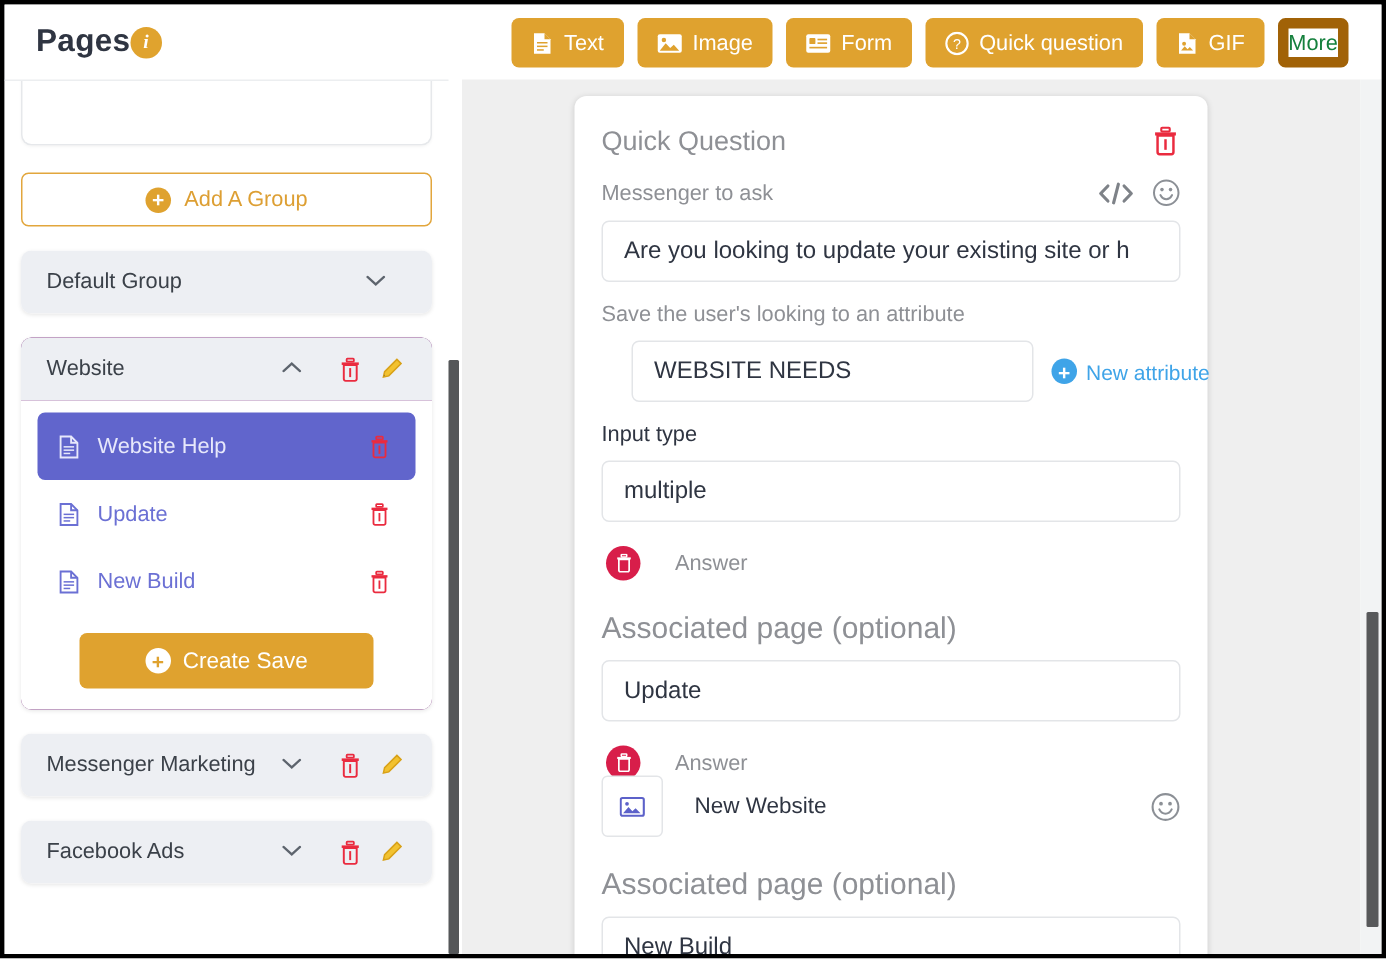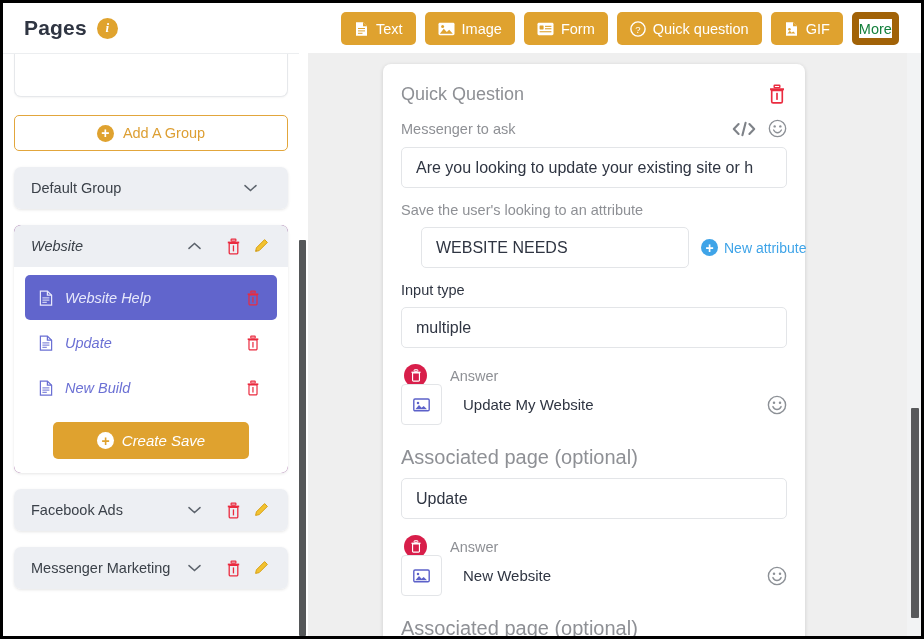--- a/index.html
+++ b/index.html
@@ -18,21 +18,21 @@
   }
 
   
   .topbar {
     position: absolute; left: 0; top: 0;
     width: 918px; height: 50px;
     background: #ffffff;
     display: flex; align-items: center;
   }
   .topbar-title-wrap {
-    display: flex; align-items: center; gap: 10px;
+    display: flex; align-items: center; 
     margin-left: 21px;
   }
   .topbar-title {
     font-size: 21px; font-weight: bold; color: #2f3542; letter-spacing: .2px;
   }
   .info-badge {
     width: 21px; height: 21px; border-radius: 50%;
     background: #e0a32e; color: #ffffff;
     font-size: 13px; font-weight: bold; font-style: italic;
     display: flex; align-items: center; justify-content: center;
@@ -93,21 +93,20 @@
     flex: 0 0 auto;
   }
   .plus-circ.white { background:#ffffff; color:#dfa22f; }
 
   .group-card {
     margin-top: 16px;
     border-radius: 7px;
     background: #701a75;
     box-shadow: 0 1px 3px rgba(0,0,0,.10);
     overflow: hidden;
-    font-style: italic;
   }
   .group-head {
     height: 42px;
     background: #edeff3;
     display: flex; align-items: center;
     padding: 0 17px;
     cursor: pointer;
   }
   .group-name { font-size: 14.5px; color: #3b4149; flex: 1; }
   .caret { color: #5d646d; font-size: 11px; margin-right: 14px; }
@@ -411,21 +410,21 @@
 
           <div class="create-page-btn">
             <span class="plus-circ white">+</span>
             <span>Create Save</span>
           </div>
         </div>
       </div>
 
       <div class="collapsed-card">
         <div class="group-head">
-          <span class="group-name">Facebook Ads</span>
+          <span class="group-name">Messenger Marketing</span>
           <span class="caret">
             <svg width="13" height="8" viewBox="0 0 13 8">
                 <path d="M1 1.6L6.5 6.6 12 1.6" stroke="#5d646d" stroke-width="1.5" fill="none" stroke-linecap="round"></path>
               </svg>
           </span>
           <span class="ico-btn">
             <svg width="15" height="17" viewBox="0 0 15 17">
               <rect x="1.8" y="3.6" width="11.4" height="1.7" fill="#ea2b3f"></rect>
               <rect x="5.1" y="1.1" width="4.8" height="2" rx="0.5" fill="none" stroke="#ea2b3f" stroke-width="1.2"></rect>
               <path d="M3.2 5.3h8.6v9.4a1.2 1.2 0 01-1.2 1.2H4.4a1.2 1.2 0 01-1.2-1.2z" fill="none" stroke="#ea2b3f" stroke-width="1.3"></path>
@@ -435,21 +434,21 @@
           <span class="ico-btn">
             <svg width="16" height="16" viewBox="0 0 16 16">
               <path d="M11.6 1.6l2.8 2.8-8.2 8.2-3.6.8.8-3.6z" fill="#f2c230" stroke="#d8a117" stroke-width="1"></path>
             </svg>
           </span>
         </div>
       </div>
 
       <div class="collapsed-card">
         <div class="group-head">
-          <span class="group-name">Messenger Marketing</span>
+          <span class="group-name">Facebook Ads</span>
           <span class="caret">
             <svg width="13" height="8" viewBox="0 0 13 8">
                 <path d="M1 1.6L6.5 6.6 12 1.6" stroke="#5d646d" stroke-width="1.5" fill="none" stroke-linecap="round"></path>
               </svg>
           </span>
           <span class="ico-btn">
             <svg width="15" height="17" viewBox="0 0 15 17">
               <rect x="1.8" y="3.6" width="11.4" height="1.7" fill="#ea2b3f"></rect>
               <rect x="5.1" y="1.1" width="4.8" height="2" rx="0.5" fill="none" stroke="#ea2b3f" stroke-width="1.2"></rect>
               <path d="M3.2 5.3h8.6v9.4a1.2 1.2 0 01-1.2 1.2H4.4a1.2 1.2 0 01-1.2-1.2z" fill="none" stroke="#ea2b3f" stroke-width="1.3"></path>
@@ -530,38 +529,20 @@
         <div class="answer-top">
           <span class="del-circle">
             <svg width="12" height="13" viewBox="0 0 15 17">
               <rect x="1.6" y="3.4" width="11.8" height="1.8" fill="#ffffff"></rect>
               <rect x="5.1" y="0.9" width="4.8" height="2.1" rx="0.5" fill="none" stroke="#ffffff" stroke-width="1.3"></rect>
               <path d="M3.0 5.2h9v9.5a1.2 1.2 0 01-1.2 1.2H4.2a1.2 1.2 0 01-1.2-1.2z" fill="none" stroke="#ffffff" stroke-width="1.5"></path>
             </svg>
           </span>
           <span class="answer-word">Answer</span>
         </div>
-        <div class="answer-row">
-          <span class="img-box">
-            <svg width="17" height="14" viewBox="0 0 17 14">
-              <rect x="0.8" y="1.0" width="15.4" height="11.8" rx="1.2" fill="none" stroke="#5c61c9" stroke-width="1.4"></rect>
-              <circle cx="5" cy="4.9" r="1.25" fill="#5c61c9"></circle>
-              <path d="M2.4 11.2l3.6-4.2 2.6 2.8 2.1-1.9 3.3 3.3z" fill="#5c61c9"></path>
-            </svg>
-          </span>
-          <span class="answer-text">Update My Website</span>
-          <span class="smiley">
-            <svg width="20" height="20" viewBox="0 0 20 20">
-              <circle cx="10" cy="10" r="8.6" fill="none" stroke="#8c9096" stroke-width="1.4"></circle>
-              <circle cx="7" cy="7.8" r="1.25" fill="#8c9096"></circle>
-              <circle cx="13" cy="7.8" r="1.25" fill="#8c9096"></circle>
-              <path d="M5.9 11.6c1 2 2.5 2.9 4.1 2.9s3.1-.9 4.1-2.9" stroke="#8c9096" stroke-width="1.4" fill="none" stroke-linecap="round"></path>
-            </svg>
-          </span>
-        </div>
         <div class="assoc-label">Associated page (optional)</div>
         <div class="text-input">
             <span>Update</span>
           </div>
       </div>
 
       <div class="answer-block">
         <div class="answer-top">
           <span class="del-circle">
             <svg width="12" height="13" viewBox="0 0 15 17">

